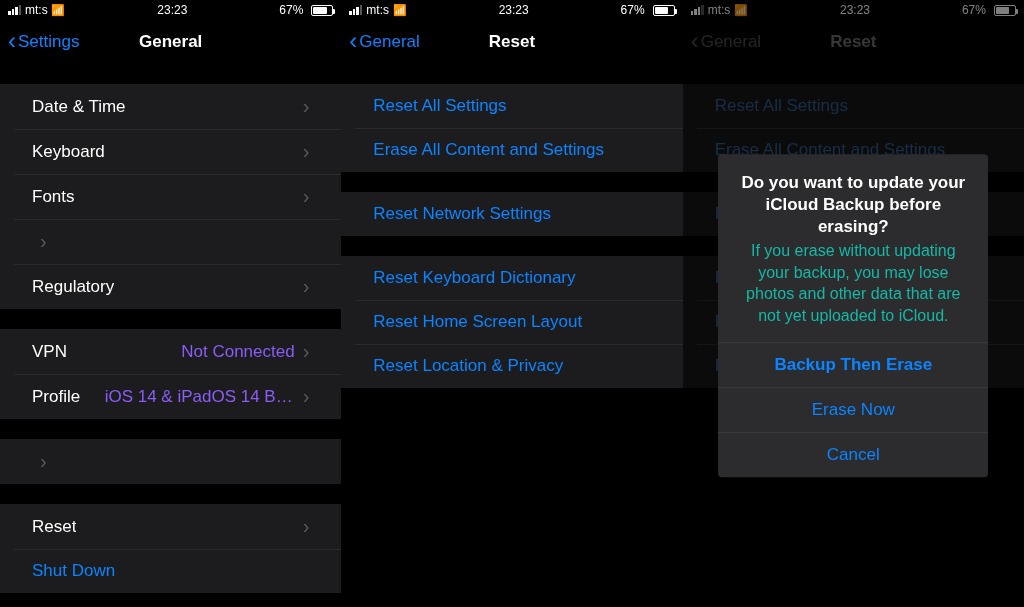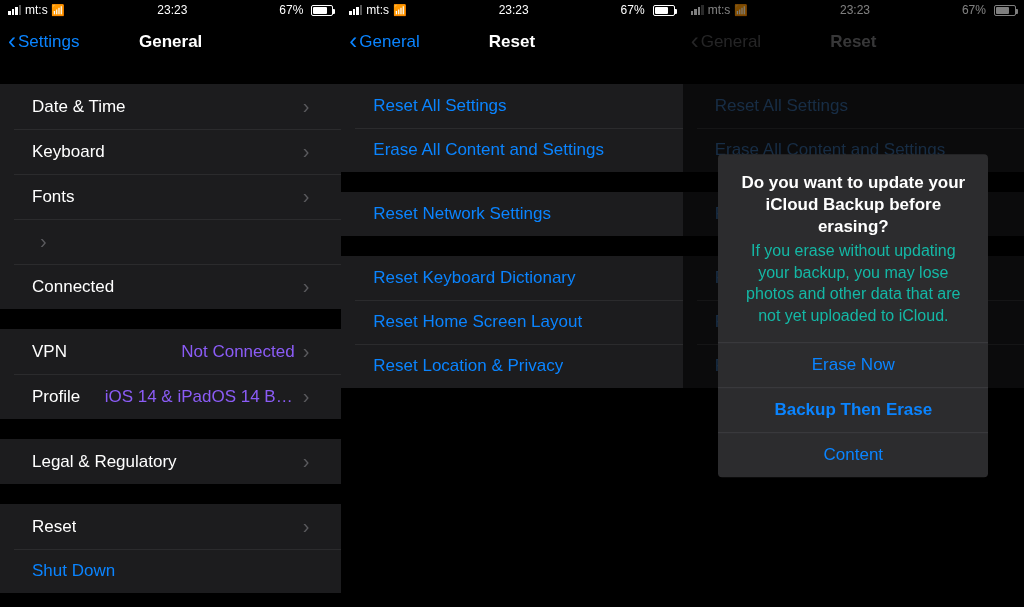--- a/index.html
+++ b/index.html
@@ -172,21 +172,21 @@
         <span class="chev">›</span>
       </div>
       <div class="row">
         <span class="label">Fonts</span>
         <span class="chev">›</span>
       </div>
       <div class="row">
         <span class="chev">›</span>
       </div>
       <div class="row">
-        <span class="label">Connected</span>
+        <span class="label">Regulatory</span>
         <span class="chev">›</span>
       </div>
     </div>
 
     <div class="section">
       <div class="row">
         <span class="label">VPN</span>
         <span class="right">
           <span class="detail">Not Connected</span>
           <span class="chev">›</span>
@@ -196,21 +196,20 @@
         <span class="label">Profile</span>
         <span class="right">
           <span class="detail">iOS 14 &amp; iPadOS 14 Beta Softwar...</span>
           <span class="chev">›</span>
         </span>
       </div>
     </div>
 
     <div class="section">
       <div class="row">
-        <span class="label">Legal &amp; Regulatory</span>
         <span class="chev">›</span>
       </div>
     </div>
 
     <div class="section">
       <div class="row">
         <span class="label">Reset</span>
         <span class="chev">›</span>
       </div>
       <div class="row no-chev">
@@ -332,19 +331,19 @@
       </div>
     </div>
 
     <div class="overlay"></div>
 
     <div class="alert">
       <div class="msg">
         <div class="title">Do you want to update your iCloud Backup before erasing?</div>
         <div class="body">If you erase without updating your backup, you may lose photos and other data that are not yet uploaded to iCloud.</div>
       </div>
+      <div class="btn primary">Backup Then Erase</div>
       <div class="btn">Erase Now</div>
-      <div class="btn primary">Backup Then Erase</div>
-      <div class="btn">Content</div>
+      <div class="btn">Cancel</div>
     </div>
   </div>
 
 </div>
 
 </body></html>

